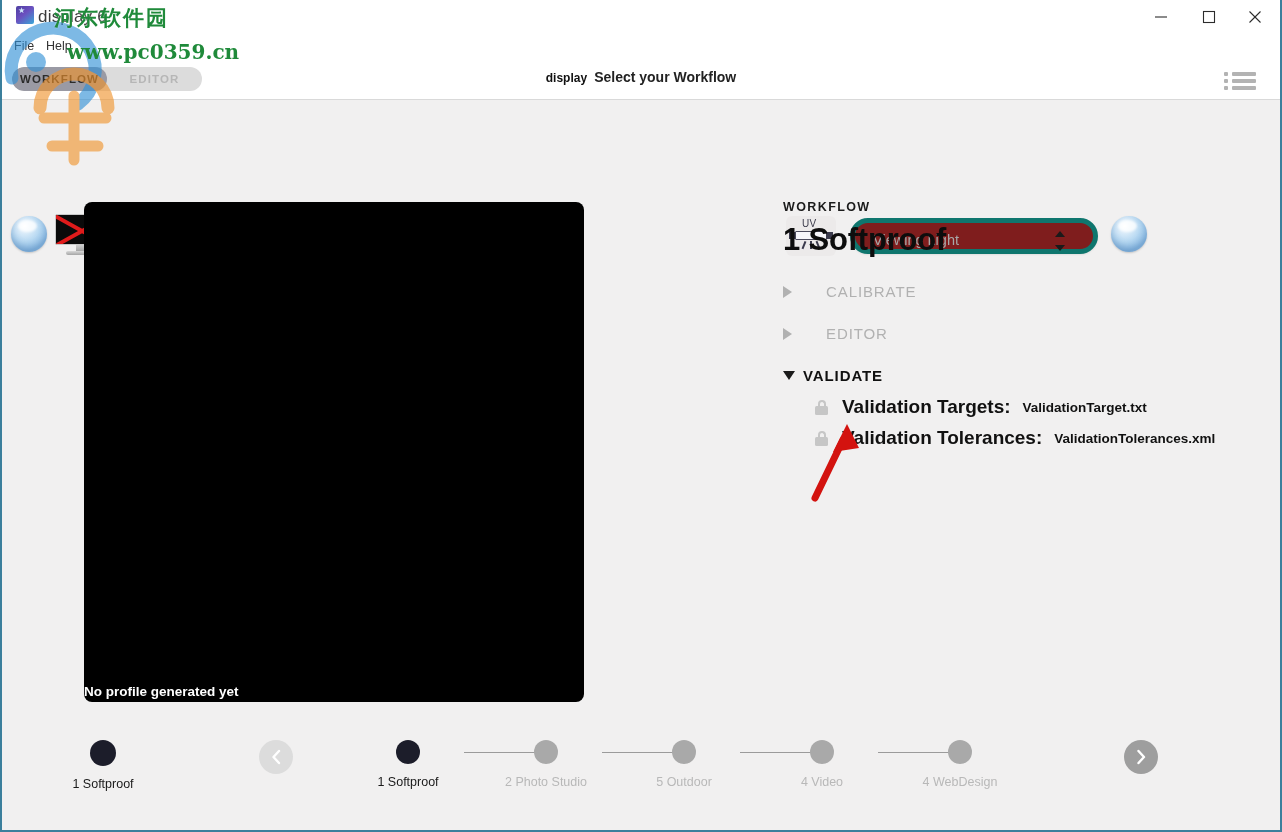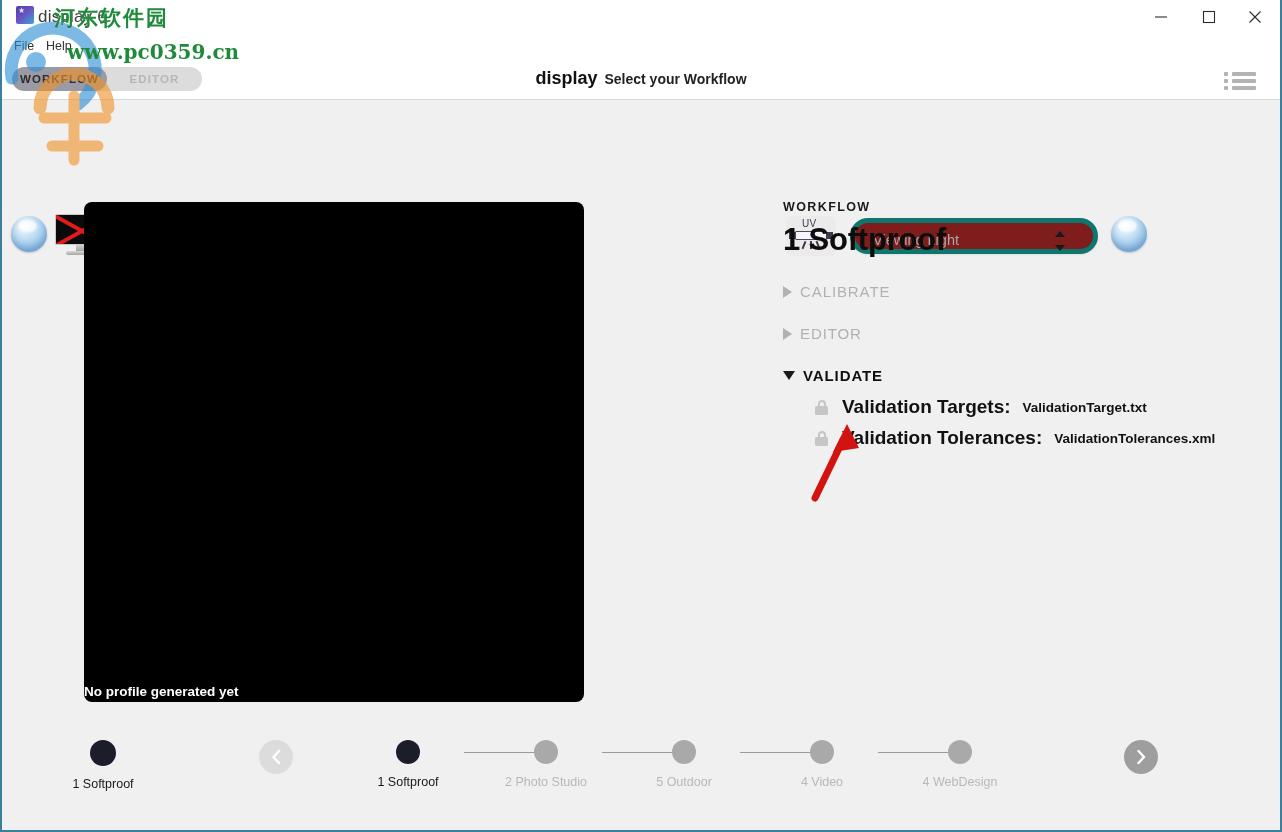--- a/index.html
+++ b/index.html
@@ -75,21 +75,21 @@
     flex: 1; display: flex; align-items: center; justify-content: center;
     font-size: 11.5px; font-weight: bold; letter-spacing: 1.1px;
   }
   .seg.active { background: #9a9aa4; color: #2b2b2b; border-radius: 12px; }
   .seg.inactive { color: #b6b6b6; }
 
   .brand {
     position: absolute; left: 0; right: 0; top: 10px;
     text-align: center; white-space: nowrap;
   }
-  .brand-name { font-size: 18px; font-weight: bold; color: #111; }
+  .brand-name { font-size: 12px; font-weight: bold; color: #111; }
   .brand-sub  { font-size: 14px; font-weight: bold; color: #222; margin-left: 7px; }
 
   .list-icon {
     position: absolute; right: 22px; top: 12px;
     width: 34px; height: 20px;
   }
   .list-icon .dot { position: absolute; left: 0; width: 4px; height: 4px; background: #b3b3b3; border-radius: 1px; }
   .list-icon .bar { position: absolute; left: 8px; width: 24px; height: 4px; background: #b3b3b3; border-radius: 1px; }
 
   
@@ -206,21 +206,21 @@
     display: inline-block; margin-right: 8px; width: 0; height: 0;
   }
   .tri-right {
     border-top: 6px solid transparent; border-bottom: 6px solid transparent;
     border-left: 9px solid #b1b1b1;
   }
   .tri-down {
     border-left: 6px solid transparent; border-right: 6px solid transparent;
     border-top: 9px solid #1b1b1b;
   }
-  .wf-section.muted { color: #b1b1b1; }
+  .wf-section.muted { color: #b1b1b1; gap: 26px; }
   .wf-section.open  { color: #101010; font-weight: bold; }
 
   .wf-row { margin-top: 12px; display: flex; align-items: center; padding-left: 32px; }
   .wf-row + .wf-row { margin-top: 9px; }
   .lock {
     position: relative; width: 13px; height: 15px; margin-right: 14px; flex: none;
   }
   .lock .shackle {
     position: absolute; left: 2.5px; top: 0; width: 8px; height: 7px;
     border: 2px solid #c6c6c6; border-bottom: none; border-radius: 4px 4px 0 0;

